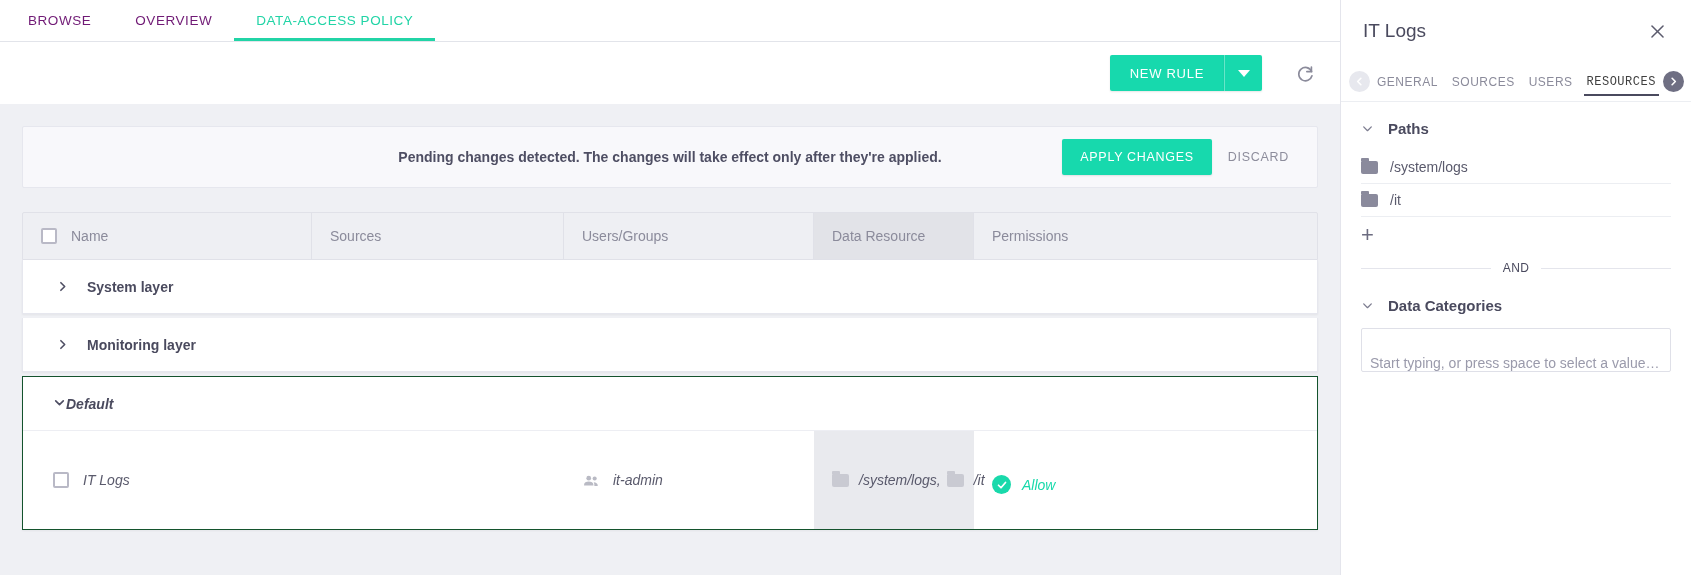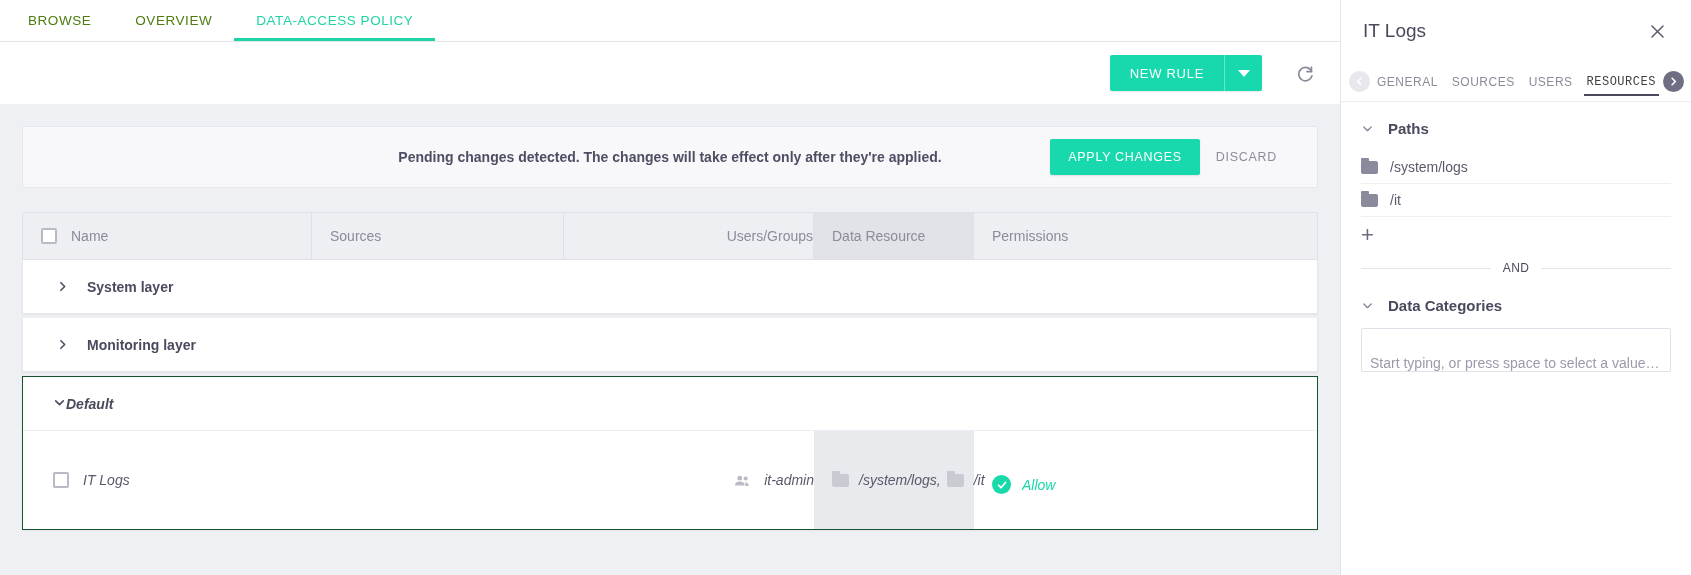--- a/index.html
+++ b/index.html
@@ -44,21 +44,21 @@
     padding-left: 6px;
   }
   .tabbar .tab {
     position: relative;
     display: flex;
     align-items: center;
     justify-content: center;
     padding: 0 22px;
     font-size: 13.5px;
     letter-spacing: 0.55px;
-    color: #4d7c0f;
+    color: #701a75;
     cursor: pointer;
     user-select: none;
   }
   .tabbar .tab.active { color: #21d4a6; }
   .tabbar .tab.active::after {
     content: "";
     position: absolute;
     left: 0; right: 0; bottom: 0;
     height: 3px;
     background: #21d4a6;
@@ -143,21 +143,21 @@
     text-align: center;
     font-size: 14px;
     font-weight: bold;
     color: #4e4e63;
   }
   .banner-actions {
     display: flex;
     align-items: center;
     gap: 0;
     position: absolute;
-    right: 24px;
+    right: 12px;
   }
   .btn-apply {
     height: 36px;
     background: #17d9ad;
     color: #fff;
     border: none;
     font-family: inherit;
     font-size: 12.5px;
     letter-spacing: 0.7px;
     padding: 0 18px;
@@ -194,21 +194,21 @@
     font-size: 14px;
     color: #8b8b9b;
     padding-left: 18px;
     border-right: 1px solid #e0e1e8;
   }
   .th:last-child { border-right: none; }
   .th.highlight { background: #e2e3e8; }
 
   .col-name      { width: 289px; }
   .col-sources   { width: 252px; }
-  .col-users     { width: 250px; justify-content: flex-end; }
+  .col-users     { width: 250px; }
   .col-resource  { width: 160px; }
   .col-perm      { flex: 1; }
 
   .chk {
     width: 16px; height: 16px;
     border: 2px solid #b9b9c6;
     border-radius: 2px;
     background: #ffffff;
     margin-right: 14px;
     flex: 0 0 auto;

